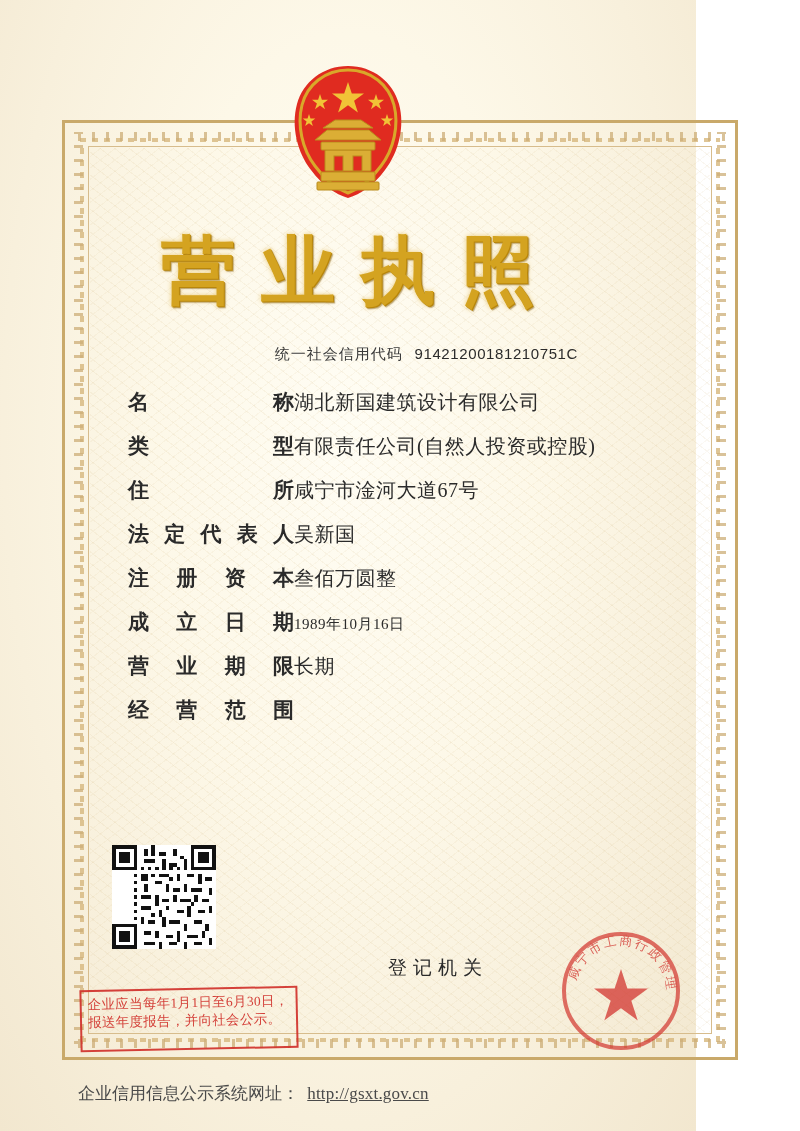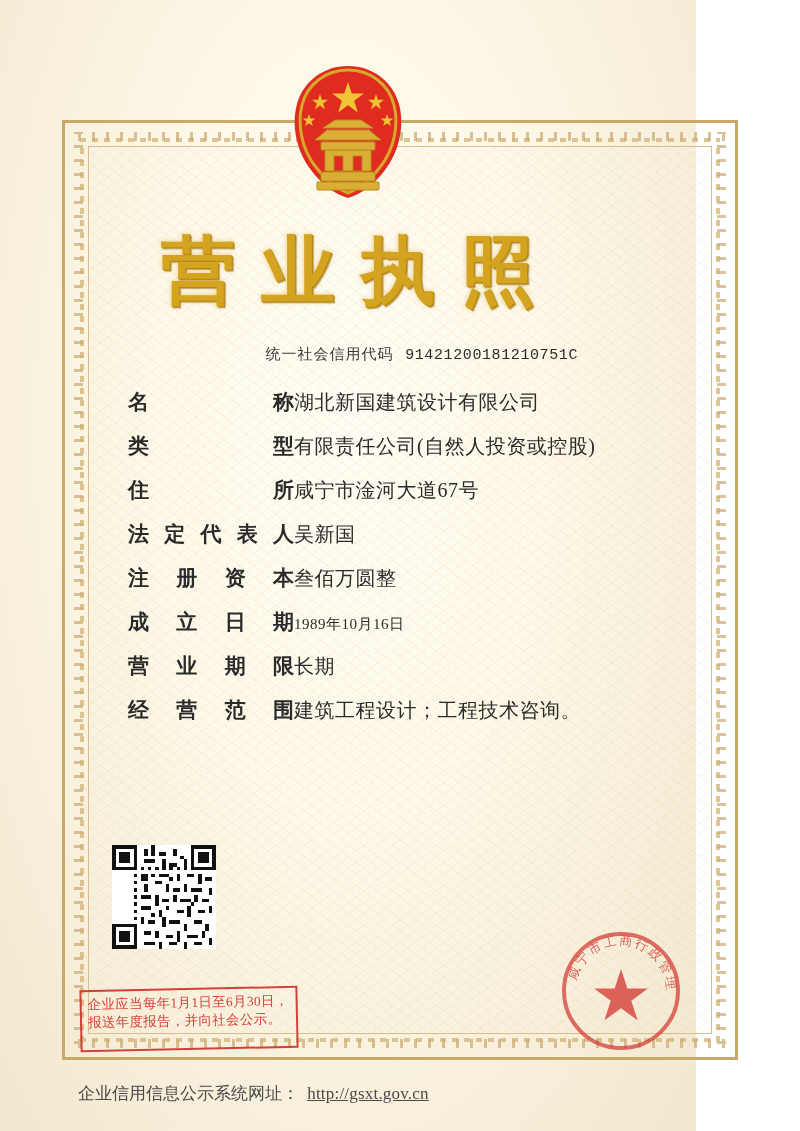--- a/index.html
+++ b/index.html
@@ -117,21 +117,21 @@
   .credit-line {
     position: absolute;
     right: 118px;
     top: 345px;
     font-size: 15px;
     color: #3a3a3a;
     white-space: nowrap;
   }
   .credit-label { letter-spacing: 1px; }
   .credit-code {
-    font-family: Liberation Mono, monospace;
+    font-family: Liberation Sans, sans-serif;
     letter-spacing: .6px;
     margin-left: 8px;
     color: #2b2b2b;
   }
 
   
   .fields {
     position: absolute;
     left: 128px;
     top: 388px;
@@ -362,21 +362,20 @@
       <div class="value">长期</div>
     </div>
 
     <div class="row">
       <div class="label">
         <span>经</span>
         <span>营</span>
         <span>范</span>
         <span>围</span>
       </div>
-      <div class="value">建筑工程设计；工程技术咨询。</div>
     </div>
 
   </div>
 
   <div class="qr">
     <svg viewBox="0 0 29 29" width="104" height="104" shape-rendering="crispEdges">
       <rect width="29" height="29" fill="#ffffff"></rect>
       <g fill="#111111">
 
         <rect x="0" y="0" width="7" height="1"></rect>
@@ -470,20 +469,21 @@
           <rect x="23" y="27" width="2" height="1"></rect>
         <rect x="8" y="17" width="1" height="1"></rect>
           <rect x="11" y="19" width="1" height="1"></rect>
         <rect x="16" y="9" width="1" height="1"></rect>
           <rect x="22" y="16" width="1" height="1"></rect>
       </g>
     </svg>
   </div>
 
   <div class="authority">
+    <div class="authority-label">登记机关</div>
   </div>
 
   <div class="seal">
     <svg viewBox="0 0 132 132" width="132" height="132">
       <defs>
         <path id="sealArc" d="M 20 66 A 46 46 0 0 1 112 66" fill="none"></path>
         <path id="sealArcBottom" d="M 24 66 A 42 42 0 0 0 108 66" fill="none"></path>
       </defs>
       <circle cx="66" cy="66" r="57" fill="none" stroke="#d1322c" stroke-width="4" opacity=".85"></circle>
       <polygon points="66,44 72.4,63.6 93,63.6 76.3,75.8 82.7,95.4 66,83.2 49.3,95.4 55.7,75.8 39,63.6 59.6,63.6" fill="#d1322c" opacity=".9"></polygon>

